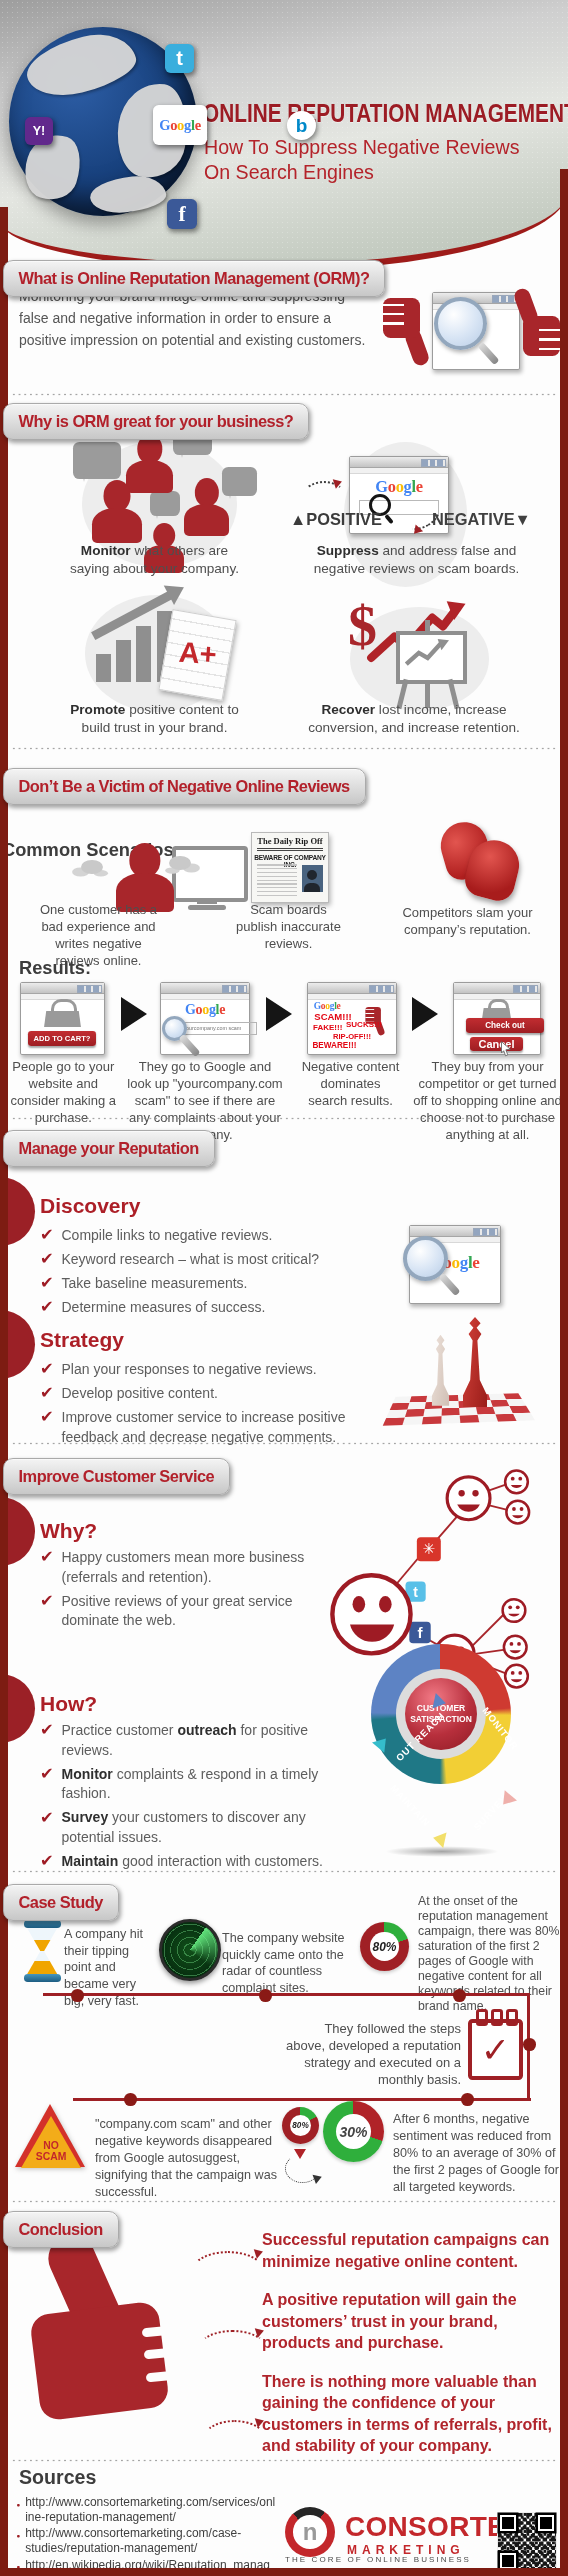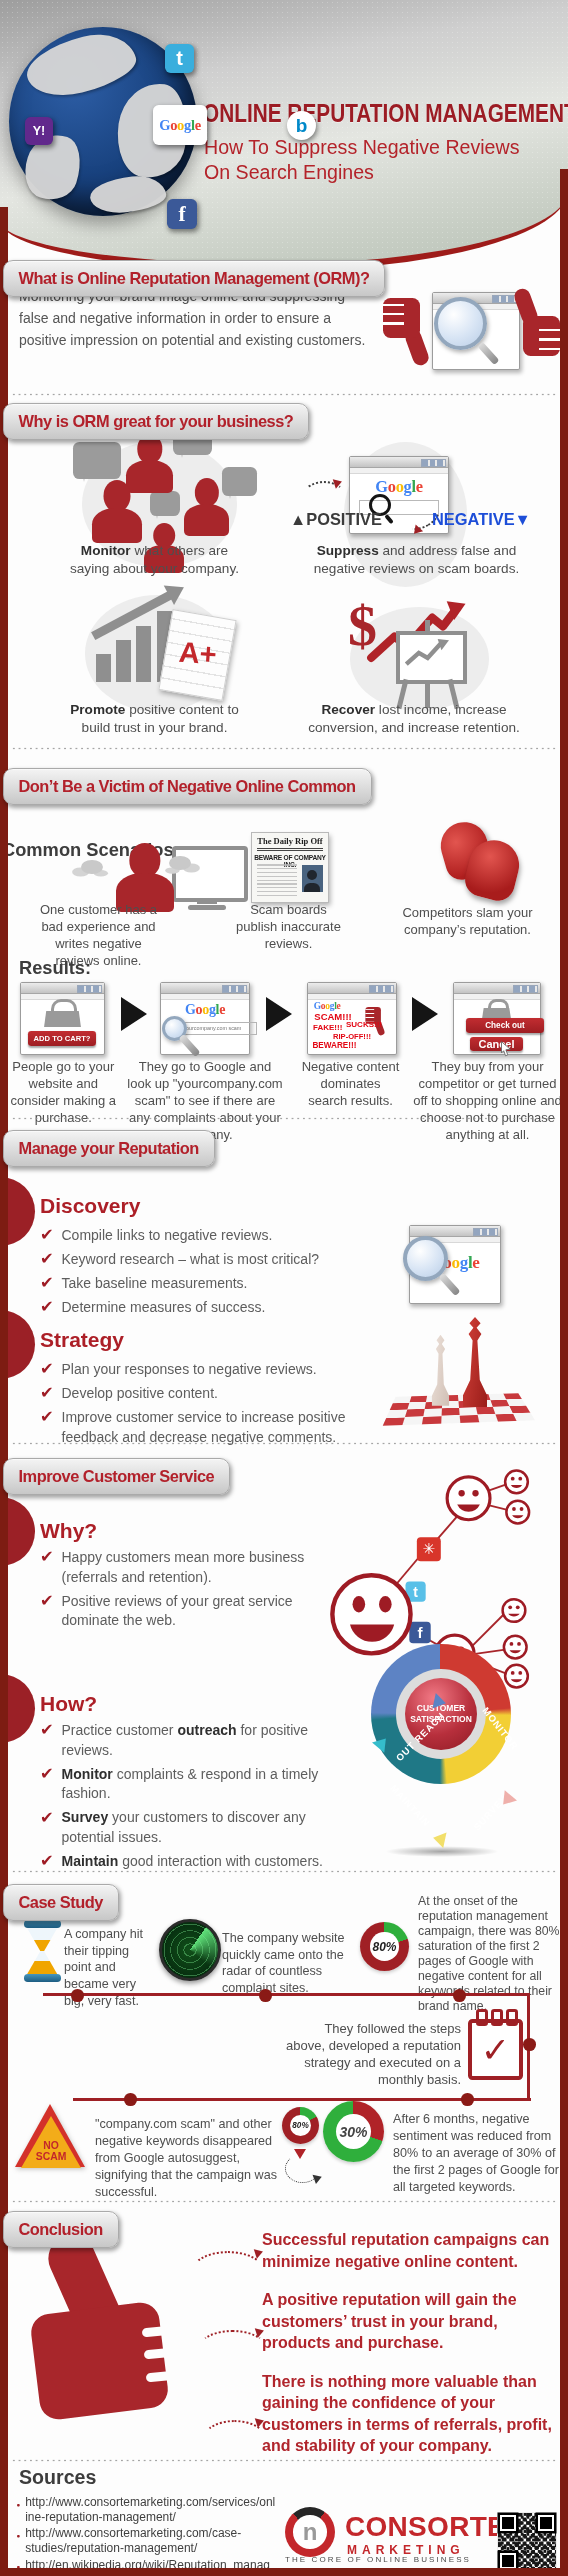--- a/index.html
+++ b/index.html
@@ -236,21 +236,21 @@
     <div class="bar"></div>
       <div class="bar2"></div>
     <div class="google-logo" style="position:absolute;left:0;right:0;top:20px;text-align:center;font-size:16.4px;"><span style="color: rgb(66, 133, 244);">G</span><span style="color: rgb(234, 67, 53);">o</span><span style="color: rgb(251, 188, 5);">o</span><span style="color: rgb(66, 133, 244);">g</span><span style="color: rgb(52, 168, 83);">l</span><span style="color: rgb(234, 67, 53);">e</span></div>
     <div style="position:absolute;left:8.8px;right:8.8px;top:43px;height:12.6px;border:0.6px solid #b9b9b9;background:#fff;"></div>
     <div style="position:absolute;left:19px;top:37px;width:16.4px;height:16.4px;border:3.8px solid #141414;border-radius:50%;"></div>
     <div style="position:absolute;left:37px;top:57px;width:4.4px;height:10px;background:#141414;transform:rotate(-40deg);border-radius:1.9px;"></div>
   </div>
   <div class="dot-arc" style="left:302px;top:481px;width:40px;height:26.5px;border-color:#3f3f3f transparent transparent;"></div>
   <div class="dot-arc" style="left:401px;top:500px;width:37px;height:24px;transform:rotate(150deg);border-color:#3f3f3f transparent transparent;"></div>
   <div style="position:absolute;left:290px;top:510px;font-size:16.4px;font-weight:700;color:#3b3b3b;">▲POSITIVE</div>
-  <div style="position:absolute;left:432px;top:510px;font-size:16.4px;font-weight:700;color:#1d4ed8;">NEGATIVE▼</div>
+  <div style="position:absolute;left:432px;top:510px;font-size:16.4px;font-weight:700;color:#404040;">NEGATIVE▼</div>
   <div class="caption" style="left:303px;top:542px;width:227px;">
     <b>Suppress</b><span> and address false and negative reviews on scam boards.</span></div>
 
   <div class="q-ellipse" style="left:85px;top:595px;width:145px;height:117px;"></div>
   <div style="position:absolute;left:96px;top:605px;width:82px;height:77px;">
     <div style="position:absolute;left:0;bottom:0;width:15px;height:28px;background:#8f8f8f;"></div>
     <div style="position:absolute;left:20px;bottom:0;width:15px;height:42px;background:#8f8f8f;"></div>
     <div style="position:absolute;left:40px;bottom:0;width:15px;height:56px;background:#8f8f8f;"></div>
     <div style="position:absolute;left:61px;bottom:0;width:15px;height:71px;background:#8f8f8f;"></div>
   </div>
@@ -277,21 +277,21 @@
     </svg>
   </div>
   <div style="position:absolute;left:400px;top:679px;width:5px;height:30px;background:#8f8f8f;transform:rotate(14deg);"></div>
   <div style="position:absolute;left:451px;top:679px;width:5px;height:30px;background:#8f8f8f;transform:rotate(-14deg);"></div>
   <div style="position:absolute;left:425px;top:680px;width:5px;height:28px;background:#8f8f8f;"></div>
   <div style="position:absolute;left:425px;top:620px;width:5px;height:11.4px;background:#8f8f8f;"></div>
   <div class="caption" style="left:294px;top:701px;width:240px;">
     <b>Recover</b><span> lost income, increase conversion, and increase retention.</span></div>
   <div class="dots-divider" style="top:747px;"></div>
 
-  <div class="banner" style="top:768px;">Don’t Be a Victim of Negative Online Common</div>
+  <div class="banner" style="top:768px;">Don’t Be a Victim of Negative Online Reviews</div>
   <div class="h-gray" style="left:2px;top:812px;margin-top:27px;">Common Scenarios:</div>
 
   <div style="position:absolute;left:172px;top:846px;width:68px;height:48px;border:4.4px solid #909090;border-radius:3.8px;background:#fff;"></div>
   <div style="position:absolute;left:197px;top:898px;width:20px;height:6.3px;background:#909090;"></div>
   <div style="position:absolute;left:188px;top:905px;width:38px;height:5px;background:#909090;border-radius:2.5px;"></div>
   <div class="bust" style="left:116px;top:843px;width:58px;height:69px;--c:#a8262b;"></div>
   <div style="position:absolute;left:81px;top:860px;width:21.5px;height:14px;background:#c9c9c9;border-radius:50%;box-shadow:-11.4px 5px 0 -2.5px #d4d4d4, 8.8px 6.3px 0 -3.8px #d4d4d4;"></div>
   <div style="position:absolute;left:169px;top:856px;width:21.5px;height:14px;background:#c9c9c9;border-radius:50%;box-shadow:11.4px 5px 0 -2.5px #d4d4d4, -7.6px 7.6px 0 -3.8px #d4d4d4;"></div>
   <div class="caption" style="left:32px;top:901px;width:133px;font-size:13px;line-height:17px;">One customer has a bad experience and writes negative reviews online.</div>
 

